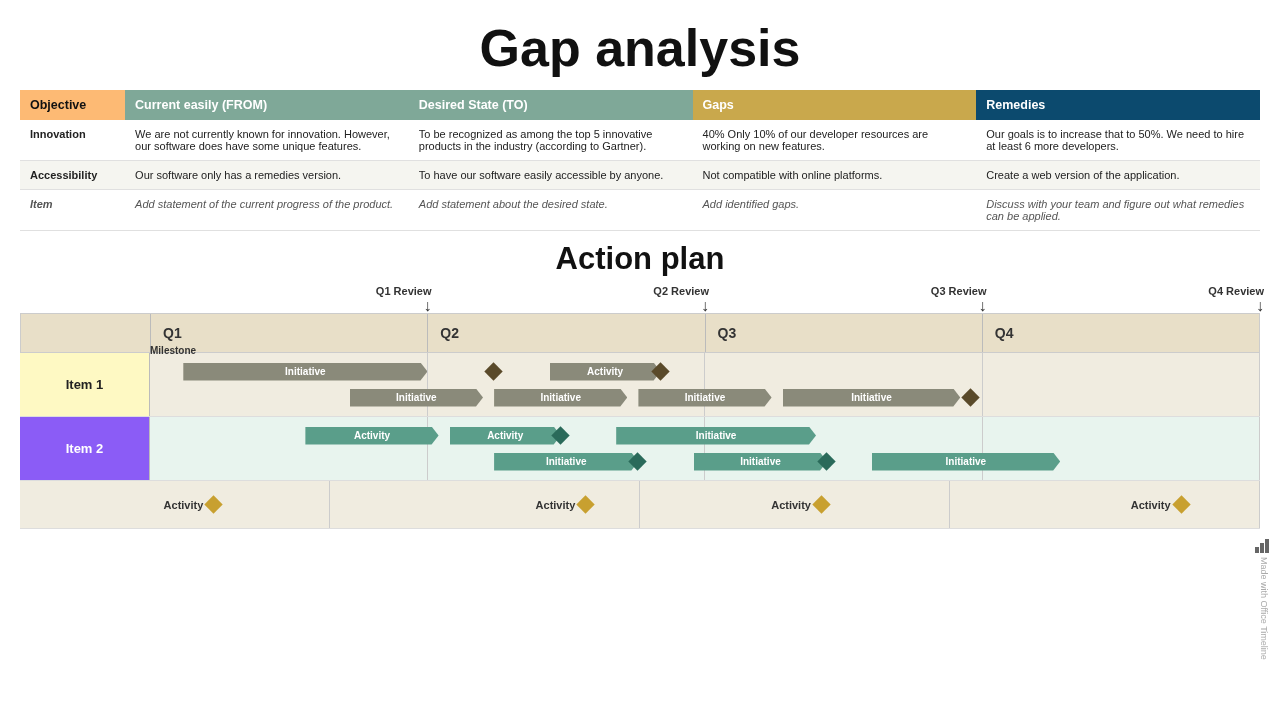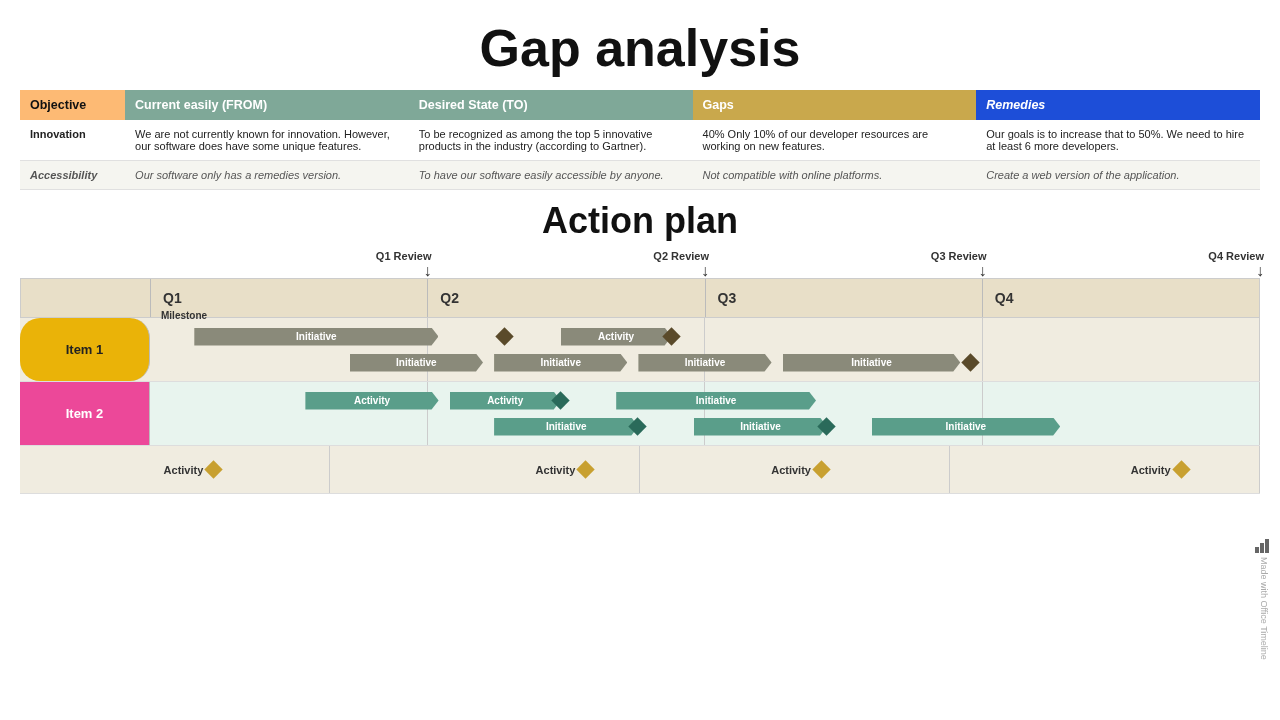--- a/index.html
+++ b/index.html
@@ -31,38 +31,38 @@
     .gap-table thead tr th {
       padding: 8px 10px;
       text-align: left;
       font-weight: 700;
       font-size: 12.5px;
     }
     .gap-table thead tr th:nth-child(1) { background: #fdba74; color: #111; width: 100px; }
     .gap-table thead tr th:nth-child(2) { background: #7fa898; color: #fff; width: 270px; }
     .gap-table thead tr th:nth-child(3) { background: #7fa898; color: #fff; width: 270px; }
     .gap-table thead tr th:nth-child(4) { background: #c9a84c; color: #fff; width: 270px; }
-    .gap-table thead tr th:nth-child(5) { background: #1d4ed8; color: #fff; width: 270px; font-style: italic; }
+    .gap-table thead tr th:nth-child(5) { background: #0c4a6e; color: #fff; width: 270px; }
 
     .gap-table tbody tr td {
       padding: 8px 10px;
       vertical-align: top;
       border-bottom: 1px solid #e0e0e0;
       font-size: 11px;
       color: #222;
     }
     .gap-table tbody tr:nth-child(odd) td { background: #fff; }
     .gap-table tbody tr:nth-child(even) td { background: #f5f5f0; }
     .gap-table tbody tr td:first-child { font-weight: 600; }
     .gap-table tbody tr:last-child td { font-style: italic; color: #555; }
 
     
     .action-plan-title {
       text-align: center;
-      font-size: 36px;
+      font-size: 31px;
       font-weight: 900;
       color: #111;
       padding: 10px 0 8px;
     }
 
     .timeline-container {
       width: calc(100% - 40px);
       margin: 0 20px;
       position: relative;
     }
@@ -166,20 +166,27 @@
 Only 10% of our developer resources are working on new features.</td>
         <td>Our goals is to increase that to 50%. We need to hire at least 6 more developers.</td>
       </tr>
       <tr>
         <td>Accessibility</td>
         <td>Our software only has a remedies version.</td>
         <td>To have our software easily accessible by anyone.</td>
         <td>Not compatible with online platforms.</td>
         <td>Create a web version of the application.</td>
       </tr>
+      <tr>
+        <td style="font-style: italic;">Item</td>
+        <td style="font-style: italic;">Add statement of the current progress of the product.</td>
+        <td style="font-style: italic;">Add statement about the desired state.</td>
+        <td style="font-style: italic;">Add identified gaps.</td>
+        <td style="font-style: italic;">Discuss with your team and figure out what remedies can be applied.</td>
+      </tr>
     </tbody>
 </table>
 
 <h2 class="action-plan-title">Action plan</h2>
 
 <div class="timeline-container">
 
   <div style="display:flex; padding-left:130px; height:28px; position:relative;">
     <div style="flex:1; position:relative;">
       <div style="position:absolute; right:-4px; top:0; text-align:right; font-size:11px; font-weight:700; color:#333;">
@@ -206,46 +213,46 @@
   <div class="quarter-bar">
     <div style="width:130px; min-width:130px; border-right:1px solid #bbb;"></div>
     <div class="quarter-segment">Q1</div>
     <div class="quarter-segment">Q2</div>
     <div class="quarter-segment">Q3</div>
     <div class="quarter-segment">Q4</div>
   </div>
 
   <div class="gantt-rows" id="gantt-rows">
       <div class="gantt-row row-double" style="background: rgb(240, 236, 224);">
-        <div class="row-label" style="background: #eab308; color: rgb(34, 34, 34); border-radius: 20px;">Item 1</div>
+        <div class="row-label" style="background: #fef9c3; color: rgb(34, 34, 34);">Item 1</div>
         <div class="row-content" style="position: relative;">
           <div style="position: absolute; inset: 0px; display: flex; pointer-events: none;">
             <div style="flex: 1 1 0%; border-right: 1px solid rgb(204, 204, 204);"></div>
             <div style="flex: 1 1 0%; border-right: 1px solid rgb(204, 204, 204);"></div>
             <div style="flex: 1 1 0%; border-right: 1px solid rgb(204, 204, 204);"></div>
             <div style="flex: 1 1 0%; border-right: 1px solid rgb(204, 204, 204);"></div>
           </div>
-          <div style="position: relative; width: 100%; height: 26px; display: flex; align-items: center; margin-left: 11px;">
+          <div style="position: relative; width: 100%; height: 26px; display: flex; align-items: center;">
             <div style="position: absolute; top: -14px; left: 0px; font-size: 10px; font-weight: 700; color: rgb(51, 51, 51);">Milestone</div>
             <div style="position: absolute; left: 3%; width: 22%; height: 18px; background: rgb(138, 138, 122); display: flex; align-items: center; justify-content: center; font-size: 10px; font-weight: 700; color: rgb(255, 255, 255); clip-path: polygon(0px 0px, calc(100% - 7px) 0px, 100% 50%, calc(100% - 7px) 100%, 0px 100%);">Initiative</div>
             <div style="position: absolute; left: calc(31% - 7px); width: 13px; height: 13px; background: rgb(90, 74, 42); transform: rotate(45deg);"></div>
             <div style="position: absolute; left: 36%; width: 10%; height: 18px; background: rgb(138, 138, 122); display: flex; align-items: center; justify-content: center; font-size: 10px; font-weight: 700; color: rgb(255, 255, 255); clip-path: polygon(0px 0px, calc(100% - 7px) 0px, 100% 50%, calc(100% - 7px) 100%, 0px 100%);">Activity</div>
             <div style="position: absolute; left: calc(46% - 7px); width: 13px; height: 13px; background: rgb(90, 74, 42); transform: rotate(45deg);"></div>
           </div>
           <div style="position: relative; width: 100%; height: 26px; display: flex; align-items: center;">
             <div style="position: absolute; left: 18%; width: 12%; height: 18px; background: rgb(138, 138, 122); display: flex; align-items: center; justify-content: center; font-size: 10px; font-weight: 700; color: rgb(255, 255, 255); clip-path: polygon(0px 0px, calc(100% - 7px) 0px, 100% 50%, calc(100% - 7px) 100%, 0px 100%);">Initiative</div>
             <div style="position: absolute; left: 31%; width: 12%; height: 18px; background: rgb(138, 138, 122); display: flex; align-items: center; justify-content: center; font-size: 10px; font-weight: 700; color: rgb(255, 255, 255); clip-path: polygon(0px 0px, calc(100% - 7px) 0px, 100% 50%, calc(100% - 7px) 100%, 0px 100%);">Initiative</div>
             <div style="position: absolute; left: 44%; width: 12%; height: 18px; background: rgb(138, 138, 122); display: flex; align-items: center; justify-content: center; font-size: 10px; font-weight: 700; color: rgb(255, 255, 255); clip-path: polygon(0px 0px, calc(100% - 7px) 0px, 100% 50%, calc(100% - 7px) 100%, 0px 100%);">Initiative</div>
             <div style="position: absolute; left: 57%; width: 16%; height: 18px; background: rgb(138, 138, 122); display: flex; align-items: center; justify-content: center; font-size: 10px; font-weight: 700; color: rgb(255, 255, 255); clip-path: polygon(0px 0px, calc(100% - 7px) 0px, 100% 50%, calc(100% - 7px) 100%, 0px 100%);">Initiative</div>
             <div style="position: absolute; left: calc(74% - 7px); width: 13px; height: 13px; background: rgb(90, 74, 42); transform: rotate(45deg);"></div>
           </div>
         </div>
       </div>
       <div class="gantt-row row-double" style="background: rgb(232, 244, 238);">
-        <div class="row-label" style="background: #ec4899; color: rgb(255, 255, 255);">Item 2</div>
+        <div class="row-label" style="background: #8b5cf6; color: rgb(255, 255, 255);">Item 2</div>
         <div class="row-content" style="position: relative;">
           <div style="position: absolute; inset: 0px; display: flex; pointer-events: none;">
             <div style="flex: 1 1 0%; border-right: 1px solid rgb(204, 204, 204);"></div>
             <div style="flex: 1 1 0%; border-right: 1px solid rgb(204, 204, 204);"></div>
             <div style="flex: 1 1 0%; border-right: 1px solid rgb(204, 204, 204);"></div>
             <div style="flex: 1 1 0%; border-right: 1px solid rgb(204, 204, 204);"></div>
           </div>
           <div style="position: relative; width: 100%; height: 26px; display: flex; align-items: center;">
             <div style="position: absolute; left: 14%; width: 12%; height: 18px; background: rgb(90, 158, 138); display: flex; align-items: center; justify-content: center; font-size: 10px; font-weight: 700; color: rgb(255, 255, 255); clip-path: polygon(0px 0px, calc(100% - 7px) 0px, 100% 50%, calc(100% - 7px) 100%, 0px 100%);">Activity</div>
             <div style="position: absolute; left: 27%; width: 10%; height: 18px; background: rgb(90, 158, 138); display: flex; align-items: center; justify-content: center; font-size: 10px; font-weight: 700; color: rgb(255, 255, 255); clip-path: polygon(0px 0px, calc(100% - 7px) 0px, 100% 50%, calc(100% - 7px) 100%, 0px 100%);">Activity</div>

